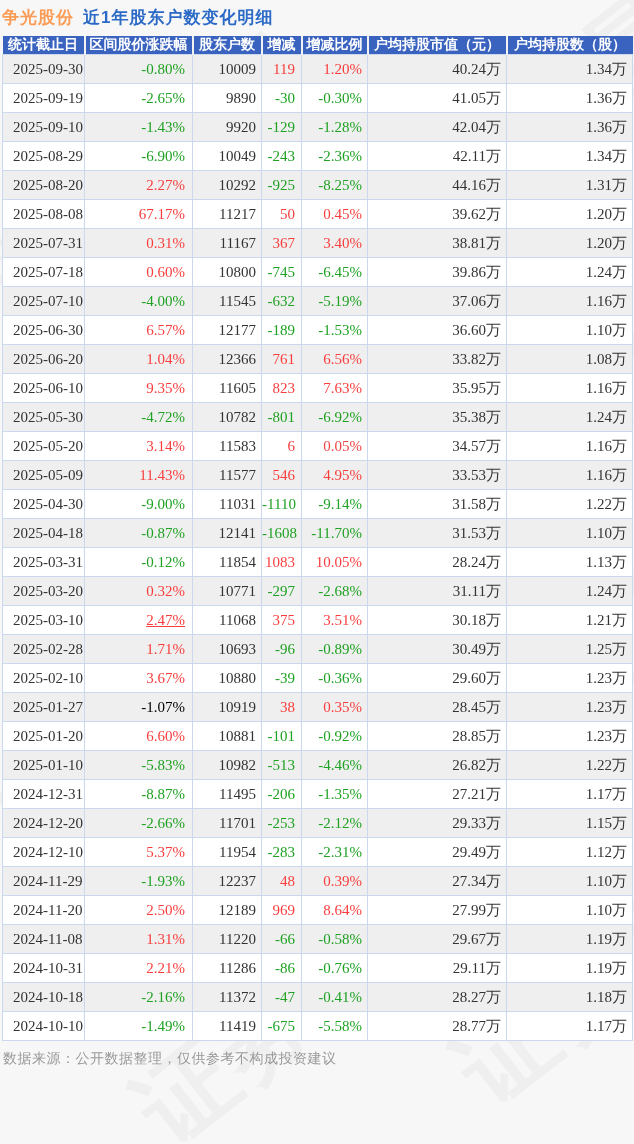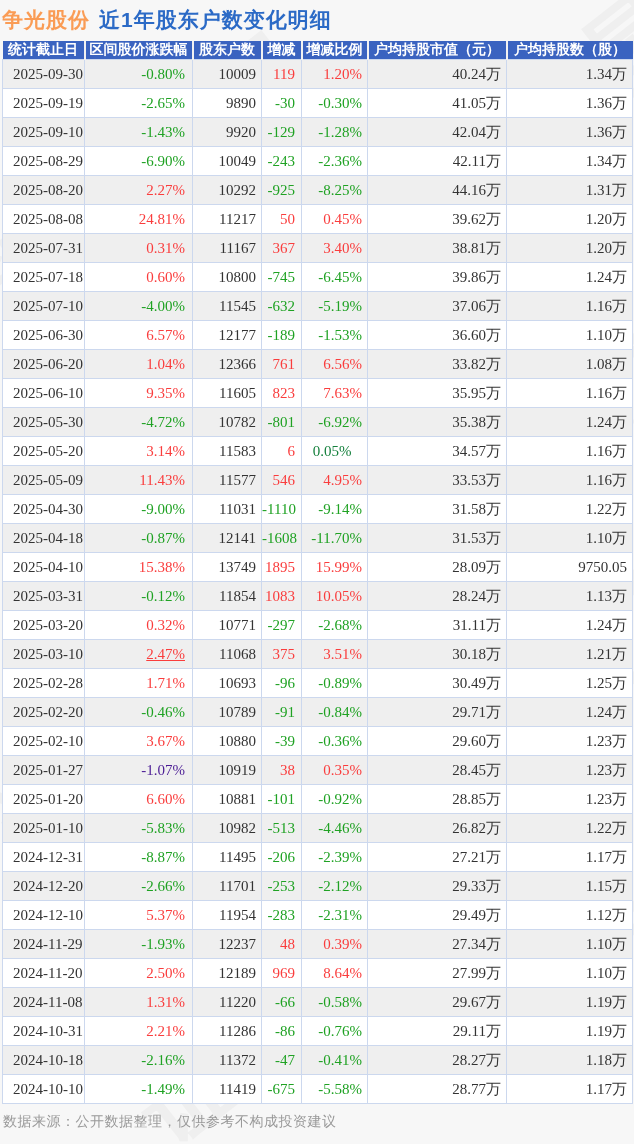--- a/index.html
+++ b/index.html
@@ -28,21 +28,21 @@
   .watermark-layer span:nth-child(4) { left: 420px;  top: 330px; }
   .watermark-layer span:nth-child(5) { left: -30px;  top: 650px; }
   .watermark-layer span:nth-child(6) { left: 370px;  top: 620px; }
   .watermark-layer span:nth-child(7) { left: 110px;  top: 940px; }
   .watermark-layer span:nth-child(8) { left: 430px;  top: 900px; }
 
   .content { position: relative; z-index: 1; }
 
   .title-bar {
     padding: 6px 0 0 2px;
-    font-size: 21px;
+    font-size: 17px;
     font-weight: bold;
     letter-spacing: 1px;
     white-space: nowrap;
   }
   .title-bar .stock { color: #fa9c55; }
   .title-bar .sub   { color: #2b6ac6; margin-left: 9px; }
 
   table.holders {
     border-collapse: collapse;
     table-layout: fixed;
@@ -166,21 +166,21 @@
           <td class="c0">2025-08-20</td>
           <td class="c1" style="color: rgb(250, 61, 61);">2.27%</td>
           <td class="c2">10292</td>
           <td class="c3" style="color: rgb(31, 162, 35);">-925</td>
           <td class="c4" style="color: rgb(31, 162, 35);">-8.25%</td>
           <td class="c5">44.16万</td>
           <td class="c6">1.31万</td>
         </tr>
         <tr>
           <td class="c0">2025-08-08</td>
-          <td class="c1" style="color: rgb(250, 61, 61);">24.81%</td>
+          <td class="c1" style="color: rgb(250, 61, 61);">67.17%</td>
           <td class="c2">11217</td>
           <td class="c3" style="color: rgb(250, 61, 61);">50</td>
           <td class="c4" style="color: rgb(250, 61, 61);">0.45%</td>
           <td class="c5">39.62万</td>
           <td class="c6">1.20万</td>
         </tr>
         <tr>
           <td class="c0">2025-07-31</td>
           <td class="c1" style="color: rgb(250, 61, 61);">0.31%</td>
           <td class="c2">11167</td>
@@ -241,21 +241,21 @@
           <td class="c3" style="color: rgb(31, 162, 35);">-801</td>
           <td class="c4" style="color: rgb(31, 162, 35);">-6.92%</td>
           <td class="c5">35.38万</td>
           <td class="c6">1.24万</td>
         </tr>
         <tr>
           <td class="c0">2025-05-20</td>
           <td class="c1" style="color: rgb(250, 61, 61);">3.14%</td>
           <td class="c2">11583</td>
           <td class="c3" style="color: rgb(250, 61, 61);">6</td>
-          <td class="c4" style="color: #15803d; text-align: center;">0.05%</td>
+          <td class="c4" style="color: #ef4444;">0.05%</td>
           <td class="c5">34.57万</td>
           <td class="c6">1.16万</td>
         </tr>
         <tr>
           <td class="c0">2025-05-09</td>
           <td class="c1" style="color: rgb(250, 61, 61);">11.43%</td>
           <td class="c2">11577</td>
           <td class="c3" style="color: rgb(250, 61, 61);">546</td>
           <td class="c4" style="color: rgb(250, 61, 61);">4.95%</td>
           <td class="c5">33.53万</td>
@@ -273,29 +273,20 @@
         <tr>
           <td class="c0">2025-04-18</td>
           <td class="c1" style="color: rgb(31, 162, 35);">-0.87%</td>
           <td class="c2">12141</td>
           <td class="c3" style="color: rgb(31, 162, 35);">-1608</td>
           <td class="c4" style="color: rgb(31, 162, 35);">-11.70%</td>
           <td class="c5">31.53万</td>
           <td class="c6">1.10万</td>
         </tr>
         <tr>
-          <td class="c0">2025-04-10</td>
-          <td class="c1" style="color: rgb(250, 61, 61);">15.38%</td>
-          <td class="c2">13749</td>
-          <td class="c3" style="color: rgb(250, 61, 61);">1895</td>
-          <td class="c4" style="color: rgb(250, 61, 61);">15.99%</td>
-          <td class="c5">28.09万</td>
-          <td class="c6">9750.05</td>
-        </tr>
-        <tr>
           <td class="c0">2025-03-31</td>
           <td class="c1" style="color: rgb(31, 162, 35);">-0.12%</td>
           <td class="c2">11854</td>
           <td class="c3" style="color: rgb(250, 61, 61);">1083</td>
           <td class="c4" style="color: rgb(250, 61, 61);">10.05%</td>
           <td class="c5">28.24万</td>
           <td class="c6">1.13万</td>
         </tr>
         <tr>
           <td class="c0">2025-03-20</td>
@@ -318,40 +309,31 @@
         <tr>
           <td class="c0">2025-02-28</td>
           <td class="c1" style="color: rgb(250, 61, 61);">1.71%</td>
           <td class="c2">10693</td>
           <td class="c3" style="color: rgb(31, 162, 35);">-96</td>
           <td class="c4" style="color: rgb(31, 162, 35);">-0.89%</td>
           <td class="c5">30.49万</td>
           <td class="c6">1.25万</td>
         </tr>
         <tr>
-          <td class="c0">2025-02-20</td>
-          <td class="c1" style="color: rgb(31, 162, 35);">-0.46%</td>
-          <td class="c2">10789</td>
-          <td class="c3" style="color: rgb(31, 162, 35);">-91</td>
-          <td class="c4" style="color: rgb(31, 162, 35);">-0.84%</td>
-          <td class="c5">29.71万</td>
-          <td class="c6">1.24万</td>
-        </tr>
-        <tr>
           <td class="c0">2025-02-10</td>
           <td class="c1" style="color: rgb(250, 61, 61);">3.67%</td>
           <td class="c2">10880</td>
           <td class="c3" style="color: rgb(31, 162, 35);">-39</td>
           <td class="c4" style="color: rgb(31, 162, 35);">-0.36%</td>
           <td class="c5">29.60万</td>
           <td class="c6">1.23万</td>
         </tr>
         <tr>
           <td class="c0">2025-01-27</td>
-          <td class="c1" style="color: #4c1d95;">-1.07%</td>
+          <td class="c1" style="color: #000000;">-1.07%</td>
           <td class="c2">10919</td>
           <td class="c3" style="color: rgb(250, 61, 61);">38</td>
           <td class="c4" style="color: rgb(250, 61, 61);">0.35%</td>
           <td class="c5">28.45万</td>
           <td class="c6">1.23万</td>
         </tr>
         <tr>
           <td class="c0">2025-01-20</td>
           <td class="c1" style="color: rgb(250, 61, 61);">6.60%</td>
           <td class="c2">10881</td>
@@ -367,21 +349,21 @@
           <td class="c3" style="color: rgb(31, 162, 35);">-513</td>
           <td class="c4" style="color: rgb(31, 162, 35);">-4.46%</td>
           <td class="c5">26.82万</td>
           <td class="c6">1.22万</td>
         </tr>
         <tr>
           <td class="c0">2024-12-31</td>
           <td class="c1" style="color: rgb(31, 162, 35);">-8.87%</td>
           <td class="c2">11495</td>
           <td class="c3" style="color: rgb(31, 162, 35);">-206</td>
-          <td class="c4" style="color: rgb(31, 162, 35);">-2.39%</td>
+          <td class="c4" style="color: rgb(31, 162, 35);">-1.35%</td>
           <td class="c5">27.21万</td>
           <td class="c6">1.17万</td>
         </tr>
         <tr>
           <td class="c0">2024-12-20</td>
           <td class="c1" style="color: rgb(31, 162, 35);">-2.66%</td>
           <td class="c2">11701</td>
           <td class="c3" style="color: rgb(31, 162, 35);">-253</td>
           <td class="c4" style="color: rgb(31, 162, 35);">-2.12%</td>
           <td class="c5">29.33万</td>

